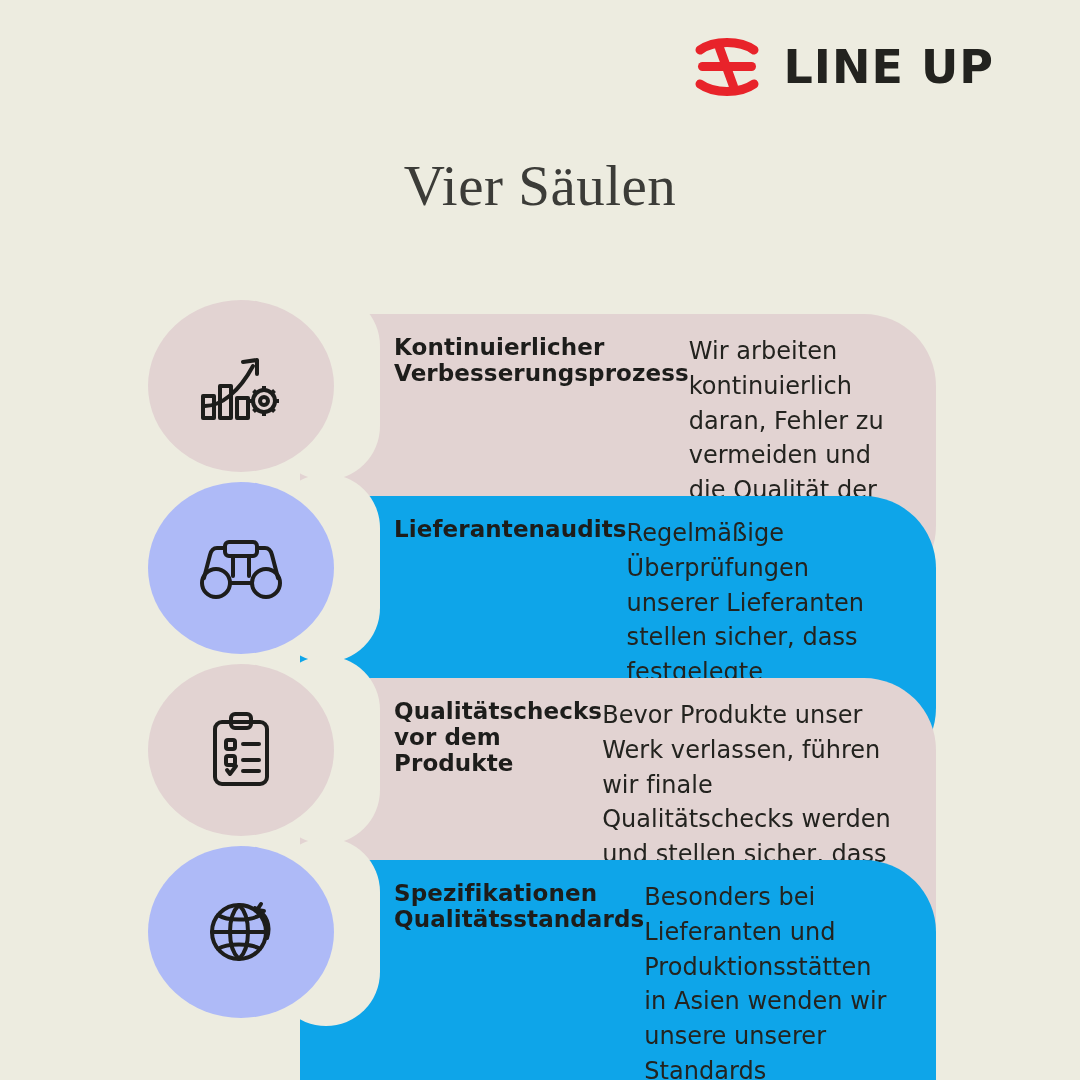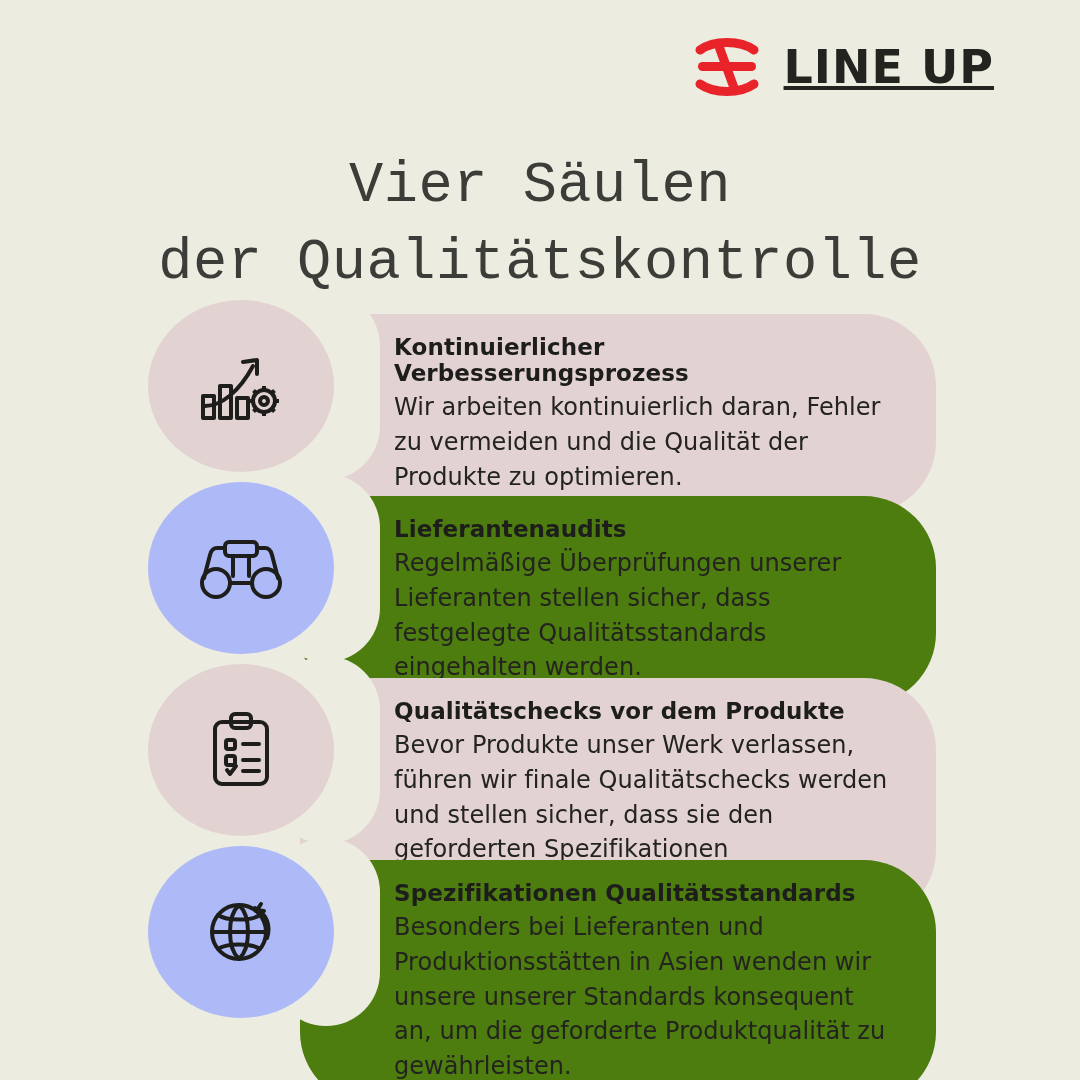--- a/index.html
+++ b/index.html
@@ -29,32 +29,31 @@
     height: 62px;
     position: relative;
   }
   .logo-text {
     font-family: "DejaVu Sans", sans-serif;
     font-weight: bold;
     font-size: 46px;
     letter-spacing: 1px;
     color: #23231f;
     line-height: 1;
-    text-decoration: underline;
   }
 
   
   .headline {
     position: absolute;
     top: 110px;
     left: 0;
     width: 1080px;
     text-align: center;
     color: #3c3c38;
-    font-family: Liberation Mono, monospace;
+    font-family: Liberation Serif, serif;
     font-size: 57px;
     font-weight: 400;
     line-height: 1.35;
     letter-spacing: 0.5px;
   }
   .headline .l1 { display: block; }
   .headline .l2 { display: block; }
 
   
   .pillars {
@@ -84,21 +83,21 @@
   .panel {
     position: absolute;
     left: 300px;
     top: 14px;
     width: 636px;
     min-height: 144px;
     border-radius: 72px;
     padding: 20px 44px 20px 94px;
     box-sizing: border-box;
     display: flex;
-    flex-direction: column;
+    flex-direction: row;
     justify-content: center;
   }
   
   .notch {
     position: absolute;
     left: 272px;
     top: -8px;
     width: 108px;
     height: 188px;
     border-radius: 60px;
@@ -121,42 +120,41 @@
     font-size: 24px;
     line-height: 1.45;
     color: #23231f;
     margin: 0;
     letter-spacing: 0.05px;
   }
 
   .theme-pink .blob { background: #e2d3d2; }
   .theme-pink .panel { background: #e2d3d2; }
   .theme-blue .blob { background: #aebaf7; }
-  .theme-blue .panel { background: #4d7c0f; }
+  .theme-blue .panel { background: #0ea5e9; }
 
   .icon-svg { display: block; }
 </style>
 </head>
 <body>
 
 <div class="logo-row">
   <span class="logo-mark">
     <svg class="icon-svg" width="74" height="62" viewBox="0 0 74 62" aria-hidden="true">
       <path d="M8 14 C22 4, 48 4, 62 14" stroke="#e8232a" stroke-width="9" fill="none" stroke-linecap="round"></path>
       <path d="M62 48 C48 58, 22 58, 8 48" stroke="#e8232a" stroke-width="9" fill="none" stroke-linecap="round"></path>
       <rect x="6" y="26" width="58" height="9" rx="4.5" fill="#e8232a"></rect>
       <rect x="30" y="6" width="9" height="50" rx="4.5" fill="#e8232a" transform="rotate(-20 35 31)"></rect>
     </svg>
   </span>
   <span class="logo-text">LINE UP</span>
 </div>
 
 <h1 class="headline">
   <span class="l1">Vier Säulen</span>
-  <span class="l2">der Qualitätskontrolle</span>
 </h1>
 
 <div class="pillars">
 
   <div class="pillar theme-pink">
     <div class="panel">
       <p class="p-title">Kontinuierlicher Verbesserungsprozess</p>
       <p class="p-body">Wir arbeiten kontinuierlich daran, Fehler zu vermeiden und die Qualität der Produkte zu optimieren.</p>
     </div>
     <div class="notch"></div>

